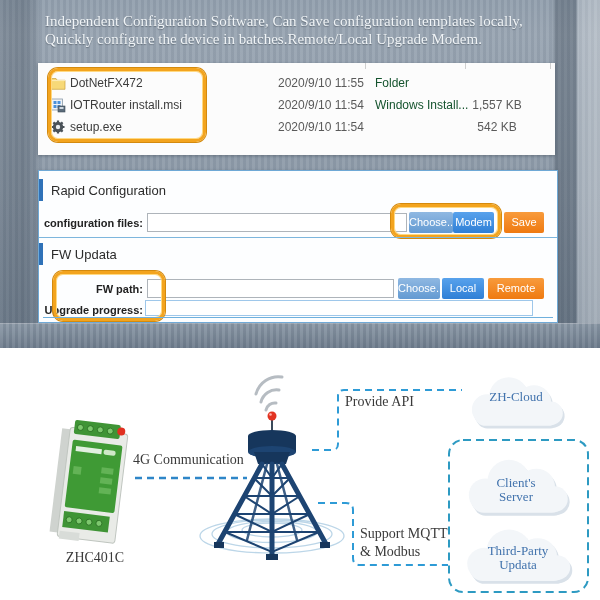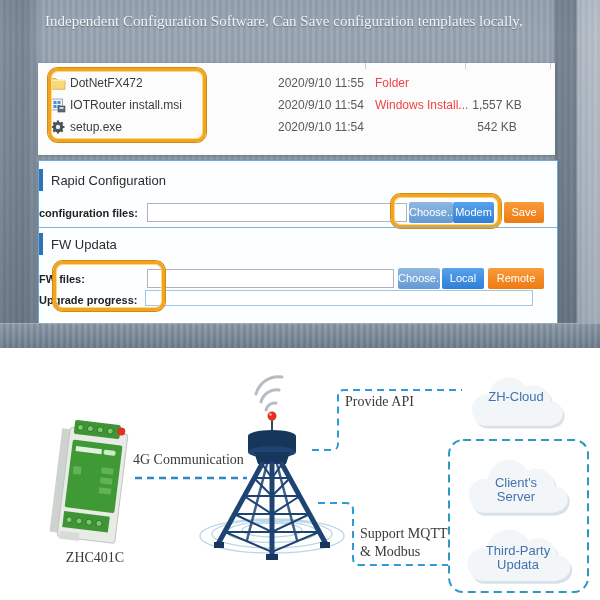--- a/index.html
+++ b/index.html
@@ -28,56 +28,57 @@
     font-family:"Liberation Serif", serif; font-size:15px; line-height:18px;
     color:#f0f4f7; text-shadow:0 1px 1px rgba(40,50,60,.45); }
 
   
   .file-panel { position:absolute; left:38px; top:63px; width:517px; height:92px;
     background:#fcfcfc; box-shadow:0 1px 3px rgba(30,40,55,.35); }
   .col-tick { position:absolute; top:0; width:1px; height:6px; background:#cfcfcf; }
   .file-row { position:absolute; left:0; width:100%; height:20px; }
   .file-row .fname { position:absolute; left:32px; top:3px; font-size:12px; color:#3c3c3c; }
   .file-row .fdate { position:absolute; left:240px; top:3px; font-size:12px; color:#5a5a5a; }
-  .file-row .ftype { position:absolute; left:337px; top:3px; font-size:12px; color:#ef4444; }
+  .file-row .ftype { position:absolute; left:337px; top:3px; font-size:12px; color:#14532d; }
   .file-row .fsize { position:absolute; left:424px; top:3px; width:70px; text-align:center; font-size:12px; color:#5a5a5a; }
   .file-row .ficon { position:absolute; left:12px; top:2px; width:16px; height:16px; }
 
   .hl { position:absolute; border:3px solid #f3a41e; border-radius:10px;
         box-shadow:0 0 0 1px #d48a0e, inset 0 0 0 1px #ffd982; }
 
   
-  .config-panel { position:absolute; left:38px; top:160px; width:520px; height:177px;
+  .config-panel { position:absolute; left:38px; top:170px; width:520px; height:153px;
     background:#fdfeff; border:1px solid #6fa9d6; box-shadow:0 1px 3px rgba(30,40,55,.35); }
   .accent { position:absolute; left:0; width:4px; height:22px; background:#2f72b8; }
   .sec-title { position:absolute; left:12px; font-size:13px; color:#2b2b2b; }
   .divider { position:absolute; left:0; width:100%; height:1px; background:#7db6dd; }
-  .frm-label { position:absolute; width:104px; text-align:left; font-size:11px; font-weight:600; color:#222; }
+  .frm-label { position:absolute; width:104px; text-align:right; font-size:11px; font-weight:600; color:#222; }
   .frm-input { position:absolute; height:19px; border:1px solid #aeb4ba; background:#fff; font-size:11px; padding:0 3px; }
   .btn { position:absolute; height:21px; border:none; border-radius:2px; color:#fff;
          font-size:11px; font-family:"Liberation Sans",sans-serif; text-align:center; line-height:21px; cursor:pointer; }
   .btn-light { background:linear-gradient(#8fb8e2,#639ad2); }
   .btn-blue  { background:linear-gradient(#58a2ec,#2f7fd6); }
   .btn-orange{ background:linear-gradient(#f89b3c,#ef7a11); }
   .progress-field { position:absolute; height:16px; background:#fff; border:1px solid #9ec7ea; }
   .bottom-line { position:absolute; left:4px; right:4px; height:1px; background:#6fb0dd; }
 
   
   .diagram { position:absolute; left:0; top:348px; width:600px; height:252px; background:#fff; }
   .dia-label { position:absolute; font-family:"Liberation Serif", serif; color:#3a3a3a; font-size:14px; }
-  .cloud-label { position:absolute; font-family:Liberation Sans, sans-serif; color:#4273ad; font-size:13px;
+  .cloud-label { position:absolute; font-family:Liberation Serif, serif; color:#4273ad; font-size:13px;
                  text-align:center; line-height:14px; }
 </style>
 </head>
 <body>
 
 <div class="top-block">
 
   <div class="banner">
     <div>Independent Configuration Software, Can Save configuration templates locally,</div>
+    <div>Quickly configure the device in batches.Remote/Local Upgrade Modem.</div>
   </div>
 
   <div class="file-panel">
     <div class="col-tick" style="left:327px"></div>
     <div class="col-tick" style="left:427px"></div>
     <div class="col-tick" style="left:512px"></div>
 
     <div class="file-row" style="top:10px">
       <svg class="ficon" viewBox="0 0 16 16">
         <path d="M1 3.5h5l1.3 1.8H15v9H1z" fill="#f7d978" stroke="#caa23c" stroke-width="0.7"></path>
@@ -131,21 +132,21 @@
     <div class="btn btn-light" style="left:370px; top:41px; width:44px;">Choose...</div>
     <div class="btn btn-blue" style="left:414px; top:41px; width:41px;">Modem</div>
     <div class="btn btn-orange" style="left:465px; top:41px; width:40px;">Save</div>
     <div class="hl" style="left:352px; top:33px; width:110px; height:34px;"></div>
 
     <div class="divider" style="top:66px"></div>
 
     <div class="accent" style="top:72px"></div>
     <div class="sec-title" style="top:76px">FW Updata</div>
 
-    <div class="frm-label" style="left:0; top:112px">FW files:</div>
+    <div class="frm-label" style="left:0; top:112px">FW path:</div>
     <input class="frm-input" style="left: 108px; top: 108px; width: 247px;">
     <div class="btn btn-light" style="left:359px; top:107px; width:42px;">Choose...</div>
     <div class="btn btn-blue" style="left:403px; top:107px; width:42px;">Local</div>
     <div class="btn btn-orange" style="left:449px; top:107px; width:56px;">Remote</div>
 
     <div class="frm-label" style="left:0; top:133px">Upgrade progress:</div>
     <div class="progress-field" style="left:106px; top:129px; width:388px;"></div>
 
     <div class="hl" style="left:14px; top:100px; width:112px; height:50px;"></div>
 

